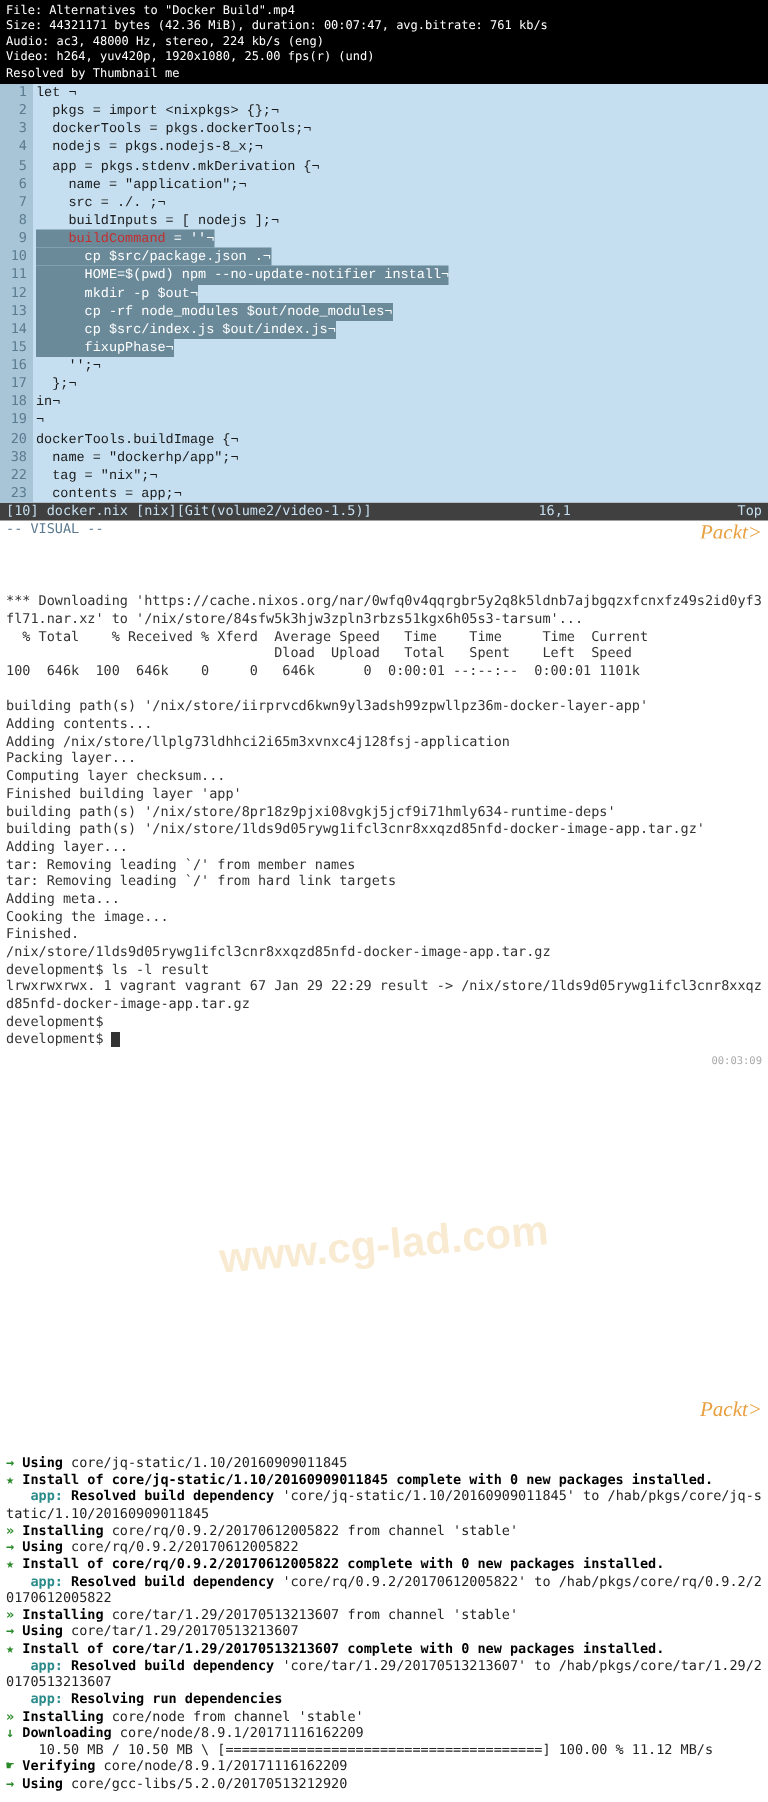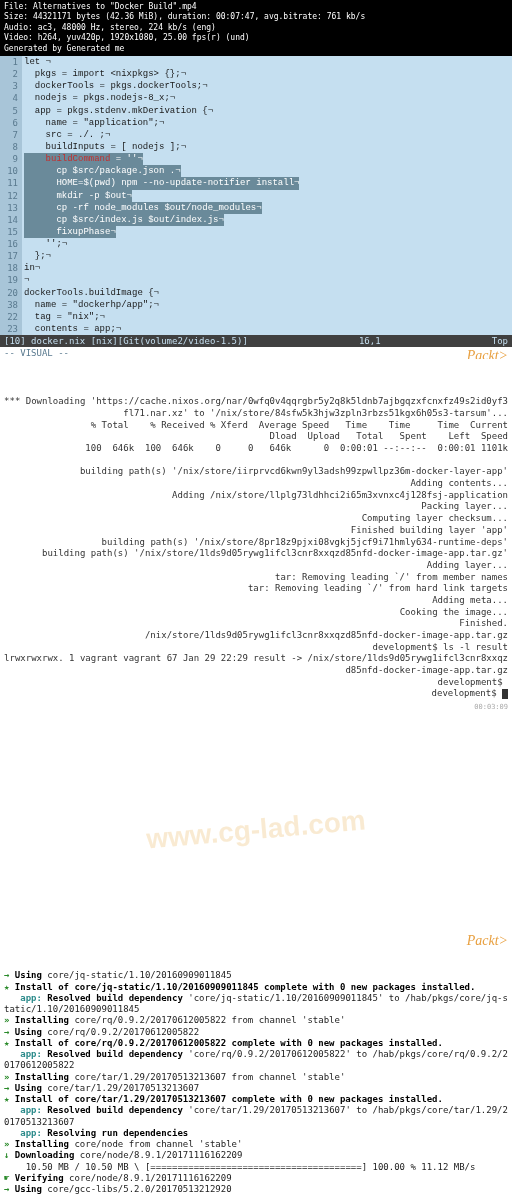--- a/index.html
+++ b/index.html
@@ -13,21 +13,21 @@
 .gutter { background: #a8c5d8; color: #5a7a8f; text-align: right; padding: 0 4px; min-width: 22px; line-height: 1.35; font-size: 9px; }
 .code { flex: 1; color: #1a1a1a; line-height: 1.35; font-size: 9px; white-space: pre; overflow: hidden; }
 .code .line { padding: 0 2px; font-family: Liberation Mono, monospace; }
 .sel { background: #6a8a9a; color: #fff; display: inline-block; }
 .red { color: #c03030; }
 
 .statusbar { background: #404040; color: #c5dff0; font-size: 9px; padding: 1px 4px; display: flex; justify-content: space-between; }
 .vismode { background:transparent; color: #5a7a8f; font-size: 9px; padding: 1px 4px; }
 
 
-.terminal { background: #fff; color: #333; font-size: 9px; line-height: 1.3; padding: 2px 4px; white-space: pre-wrap; word-break: break-all; position: relative; text-align: right; }
+.terminal { background: #fff; color: #333; font-size: 9px; line-height: 1.3; padding: 2px 4px; white-space: pre-wrap; word-break: break-all; position: relative; }
 .packt { position: absolute; right: 4px; color: #e8a040; font-size: 14px; font-style: italic; font-family: Georgia, serif; }
 .packt1 { top: 0px; }
 .packt2 { bottom: 2px; }
 
 .cursor { display: inline-block; background: #333; width: 6px; height: 10px; vertical-align: middle; }
 
 
 .watermark { text-align: center; padding: 100px 0; }
 .watermark-text { color: #e8b050; opacity: 0.25; font-size: 28px; font-family: Arial; font-weight: bold; transform: rotate(-5deg); display: inline-block; }
 
@@ -40,21 +40,21 @@
 .hab .packt3 { top: 0; }
 </style>
 </head>
 <body>
 
 <div class="video-meta">
   <div>File: Alternatives to "Docker Build".mp4</div>
   <div>Size: 44321171 bytes (42.36 MiB), duration: 00:07:47, avg.bitrate: 761 kb/s</div>
   <div>Audio: ac3, 48000 Hz, stereo, 224 kb/s (eng)</div>
   <div>Video: h264, yuv420p, 1920x1080, 25.00 fps(r) (und)</div>
-  <div>Generated by Generated me</div>
+  <div>Resolved by Thumbnail me</div>
 </div>
 
 <div class="editor">
   <div class="gutter" id="gutter">
       <div>1</div>
       <div>2</div>
       <div>3</div>
       <div>4</div>
       <div>5</div>
       <div>6</div>

